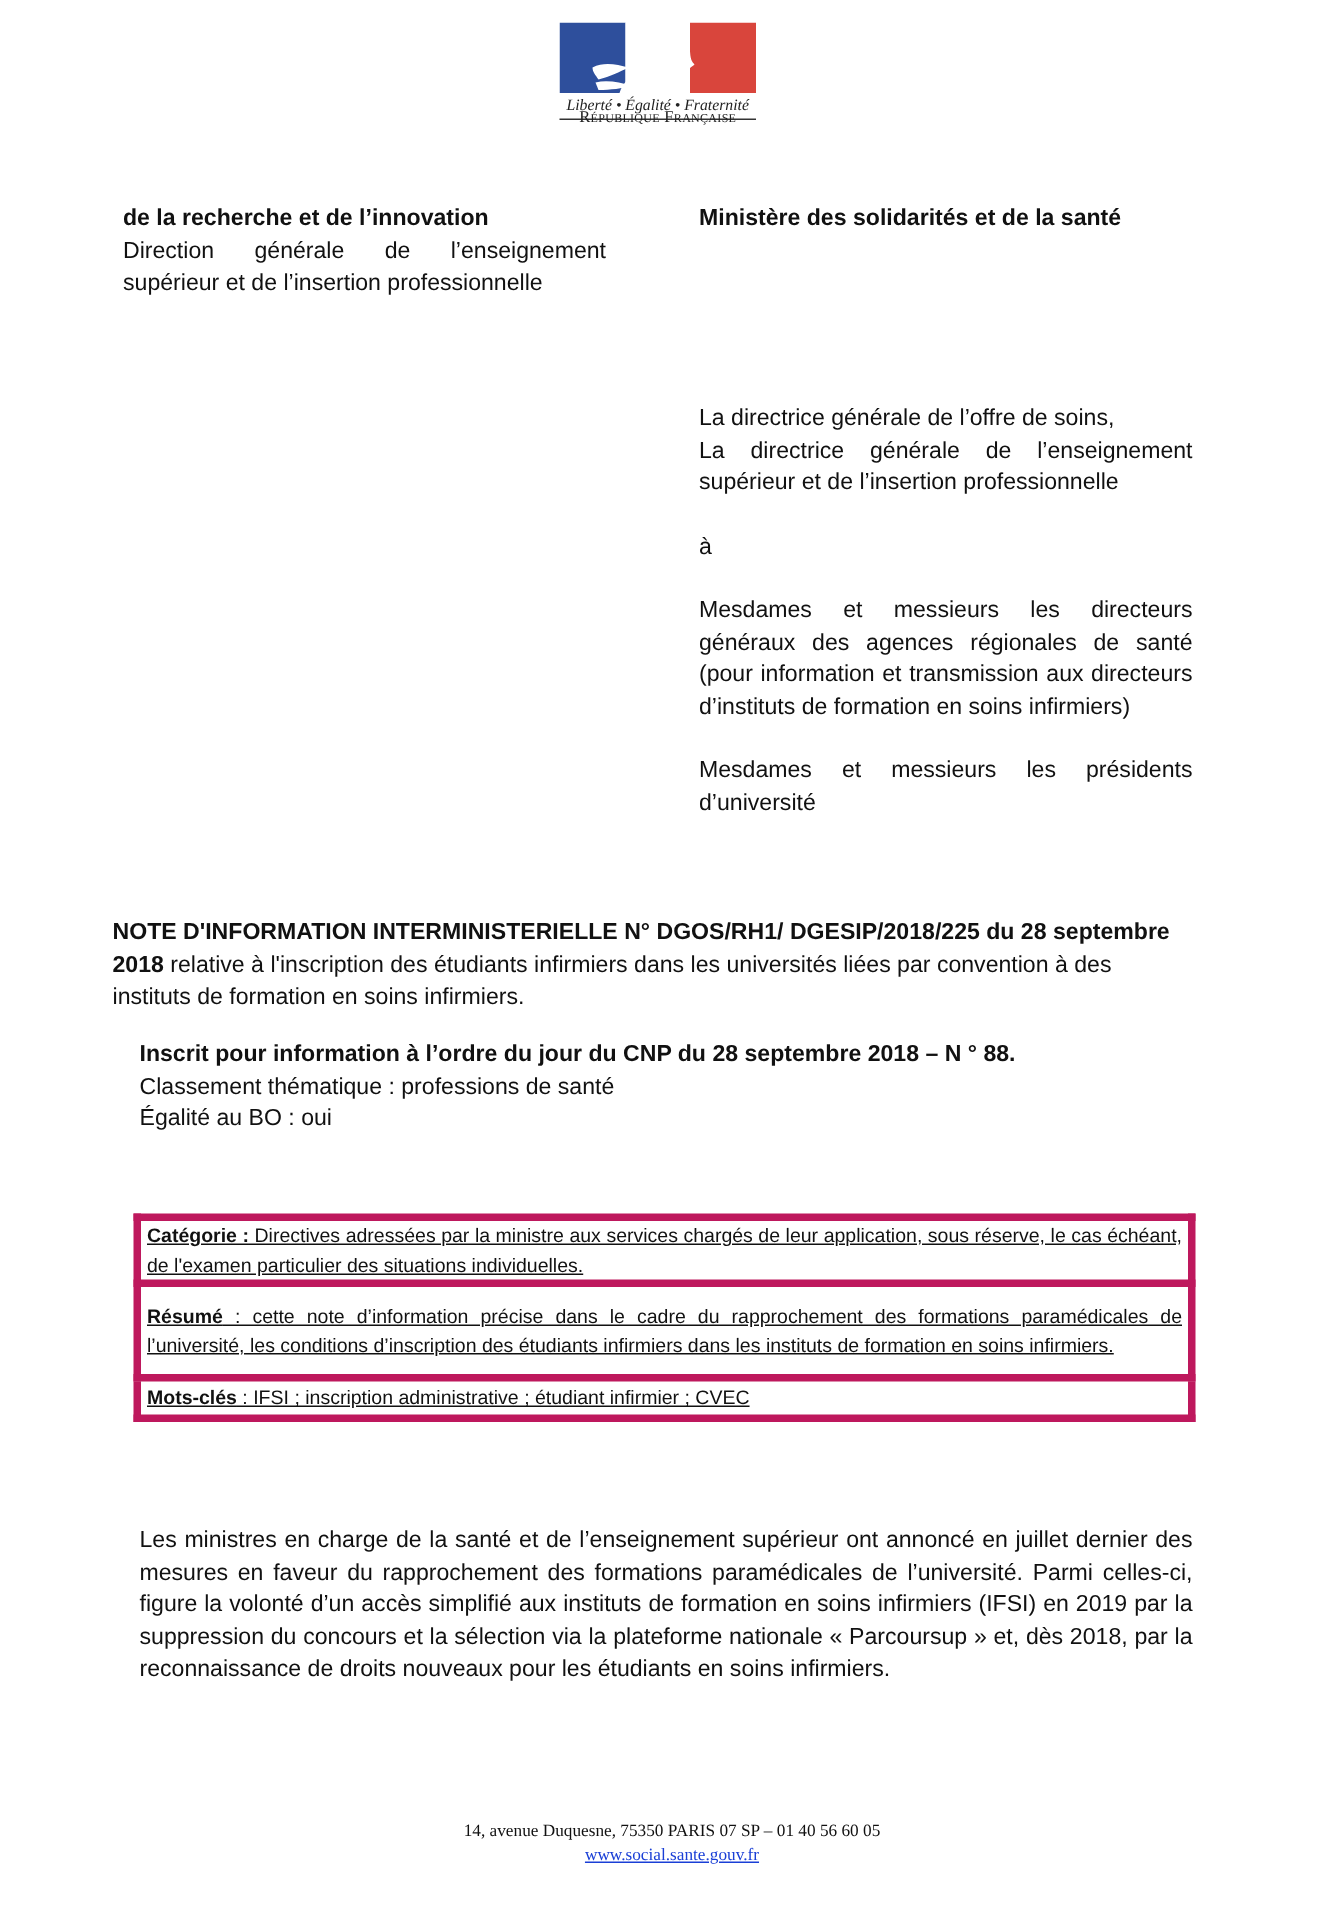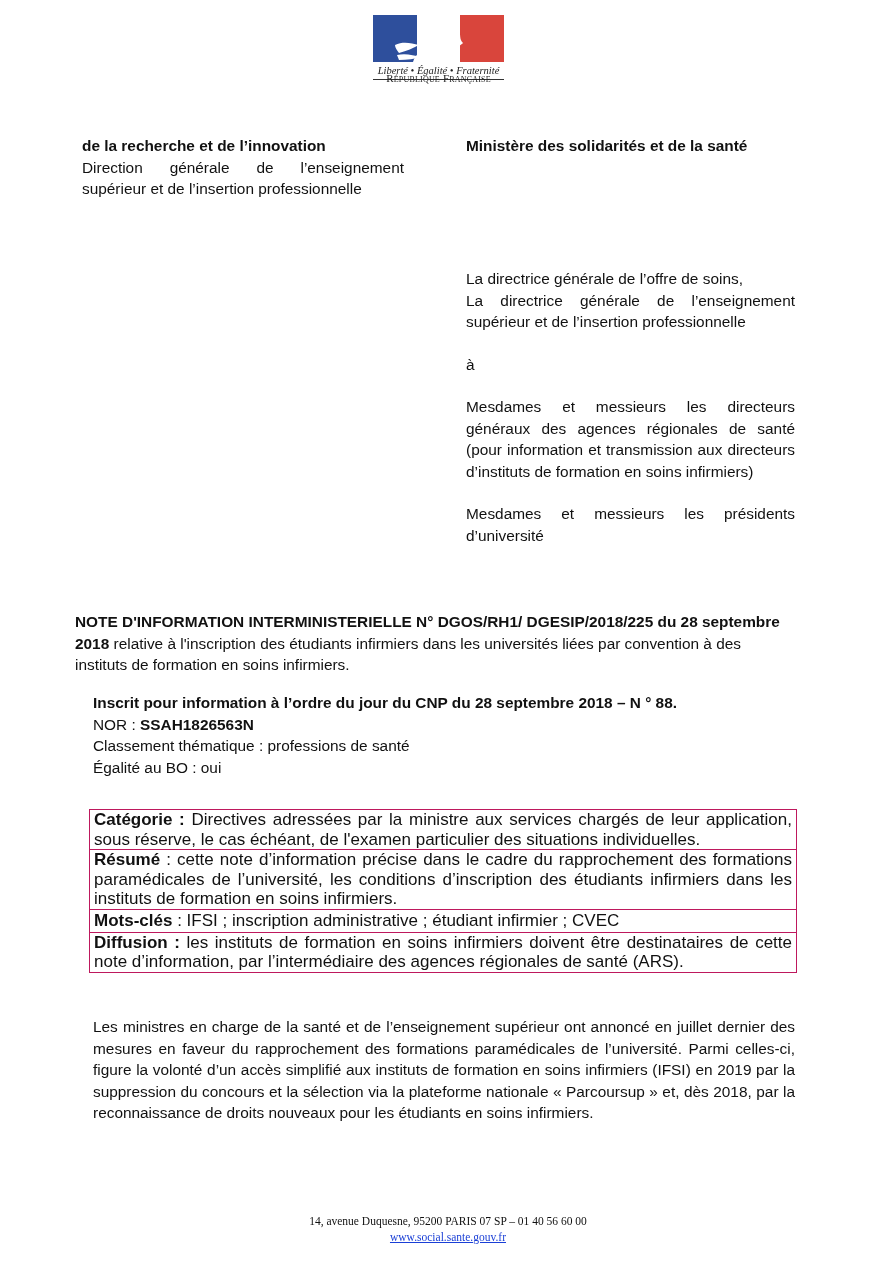--- a/index.html
+++ b/index.html
@@ -18,21 +18,21 @@
   .b { font-weight:bold; }
   .just { text-align:justify; text-align-last:left; }
   .line-j { text-align:justify; text-align-last:justify; display:block; }
 
   .left-head { left:82px; top:135px; width:322px; }
   .right-head { left:466px; top:135px; width:330px; }
   .recip { left:466px; top:268px; width:329px; }
   .note { left:75px; top:611px; width:706px; }
   .meta { left:93px; top:692px; width:706px; }
   .tbl { left:89px; top:809px; width:708px; border:1px solid #777; border-collapse:collapse; }
-  .tbl td { border:1px solid #be185d; padding:0 4px; font-size:17px; line-height:19.5px; text-align:justify; }
+  .tbl td { border:5px solid #be185d; padding:0 4px; font-size:13px; line-height:19.5px; text-align:justify;text-decoration:underline; }
   .body-p { left:93px; top:1016px; width:702px; }
   .footer { left:0; top:1213px; width:896px; text-align:center; font-family:"Liberation Serif", serif; font-size:11.5px; line-height:16px; color:#111; }
   .footer a { color:#1a3fd6; text-decoration:underline; }
   p { margin:0; }
 </style>
 </head>
 <body>
 
 <div class="abs logo">
   <svg class="flag" viewBox="0 0 131 47" preserveAspectRatio="none">
@@ -65,40 +65,36 @@
   <p class="just" style="margin-top:21px">Mesdames et messieurs les directeurs généraux des agences régionales de santé (pour information et transmission aux directeurs d’instituts de formation en soins infirmiers)</p>
   <p class="just" style="margin-top:21px">Mesdames et messieurs les présidents d’université</p>
 </div>
 
 <div class="abs note txt">
   <span class="b">NOTE D'INFORMATION INTERMINISTERIELLE N° DGOS/RH1/ DGESIP/2018/225 du 28 septembre 2018</span><span> relative à l'inscription des étudiants infirmiers dans les universités liées par convention à des instituts de formation en soins infirmiers.</span>
 </div>
 
 <div class="abs meta txt">
   <div class="b">Inscrit pour information à l’ordre du jour du CNP du 28 septembre 2018 – N ° 88.</div>
-  <div><span>NOR : </span><span class="b">SSAH1826563N</span></div>
   <div>Classement thématique : professions de santé</div>
   <div>Égalité au BO : oui</div>
 </div>
 
 <table class="abs tbl">
   <tbody>
       <tr>
     <td style="height:39px"><span class="b">Catégorie :</span><span> Directives adressées par la ministre aux services chargés de leur application, sous réserve, le cas échéant, de l'examen particulier des situations individuelles.</span></td>
   </tr>
   <tr>
     <td style="height:58px"><span class="b">Résumé</span><span> : cette note d’information précise  dans le cadre du rapprochement des formations paramédicales de l’université, les conditions d’inscription des étudiants infirmiers dans les instituts de formation en soins infirmiers.</span></td>
   </tr>
   <tr>
     <td style="height:22px"><span class="b">Mots-clés</span><span> : IFSI ;  inscription administrative ;  étudiant infirmier ;  CVEC</span></td>
   </tr>
-  <tr>
-    <td style="height:39px"><span class="b">Diffusion :</span><span> les instituts de formation en soins infirmiers doivent être destinataires de cette note d’information, par l’intermédiaire des agences régionales de santé (ARS).</span></td>
-  </tr>
 </tbody>
   </table>
 
 <div class="abs body-p txt just">Les ministres en charge de la santé et de l’enseignement supérieur ont annoncé en juillet dernier des mesures en faveur du rapprochement des formations paramédicales de l’université. Parmi celles-ci, figure la volonté d’un accès simplifié aux instituts de formation en soins infirmiers (IFSI) en 2019 par la suppression du concours et la sélection via la plateforme nationale « Parcoursup » et, dès 2018, par la reconnaissance de droits nouveaux pour les étudiants en soins infirmiers.</div>
 
 <div class="abs footer">
-  <div>14, avenue Duquesne, 95200 PARIS 07 SP – 01 40 56 60 00</div>
+  <div>14, avenue Duquesne, 75350 PARIS 07 SP – 01 40 56 60 05</div>
   <a>www.social.sante.gouv.fr</a>
 </div>
 
 </body></html>

